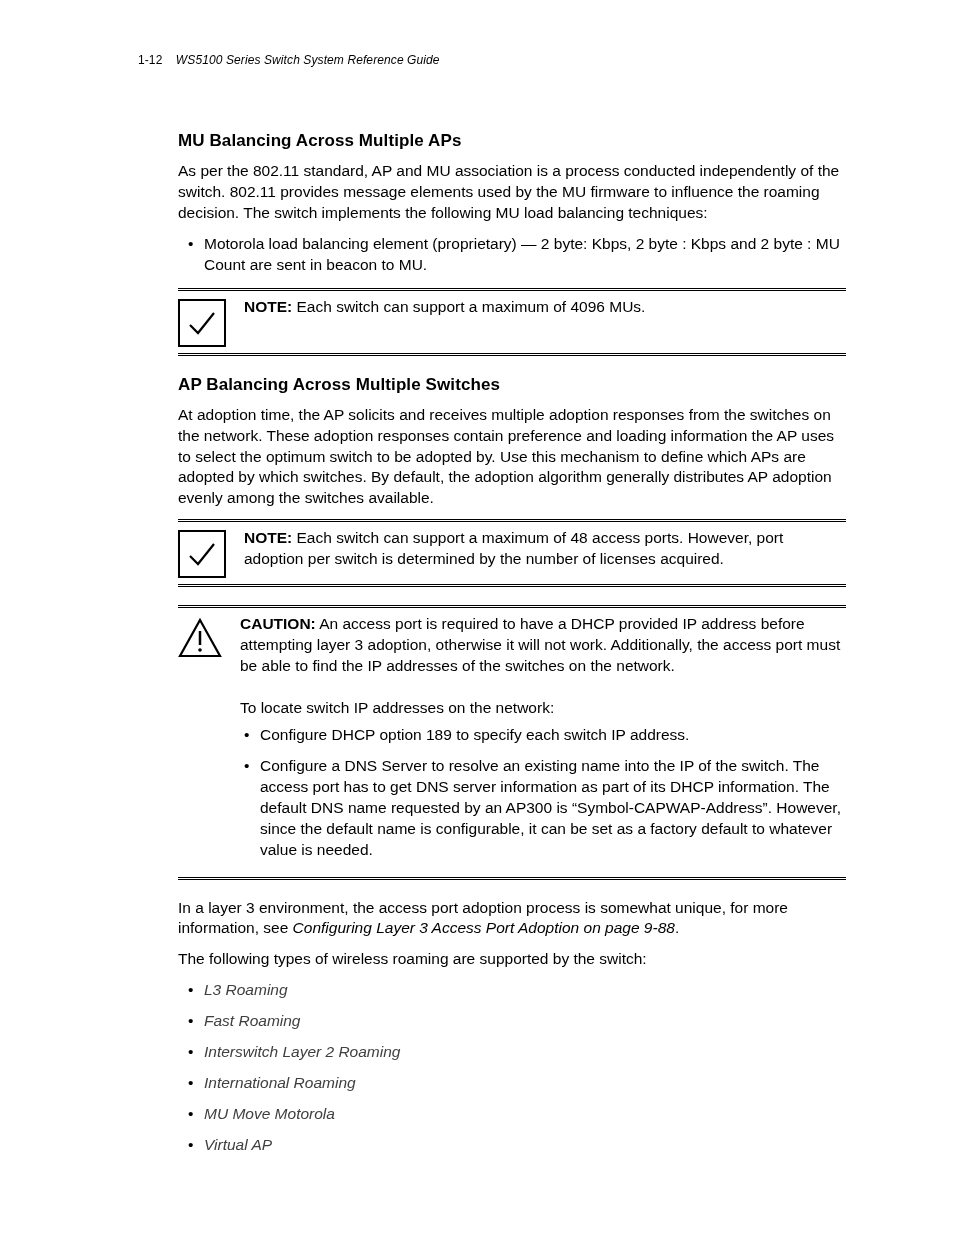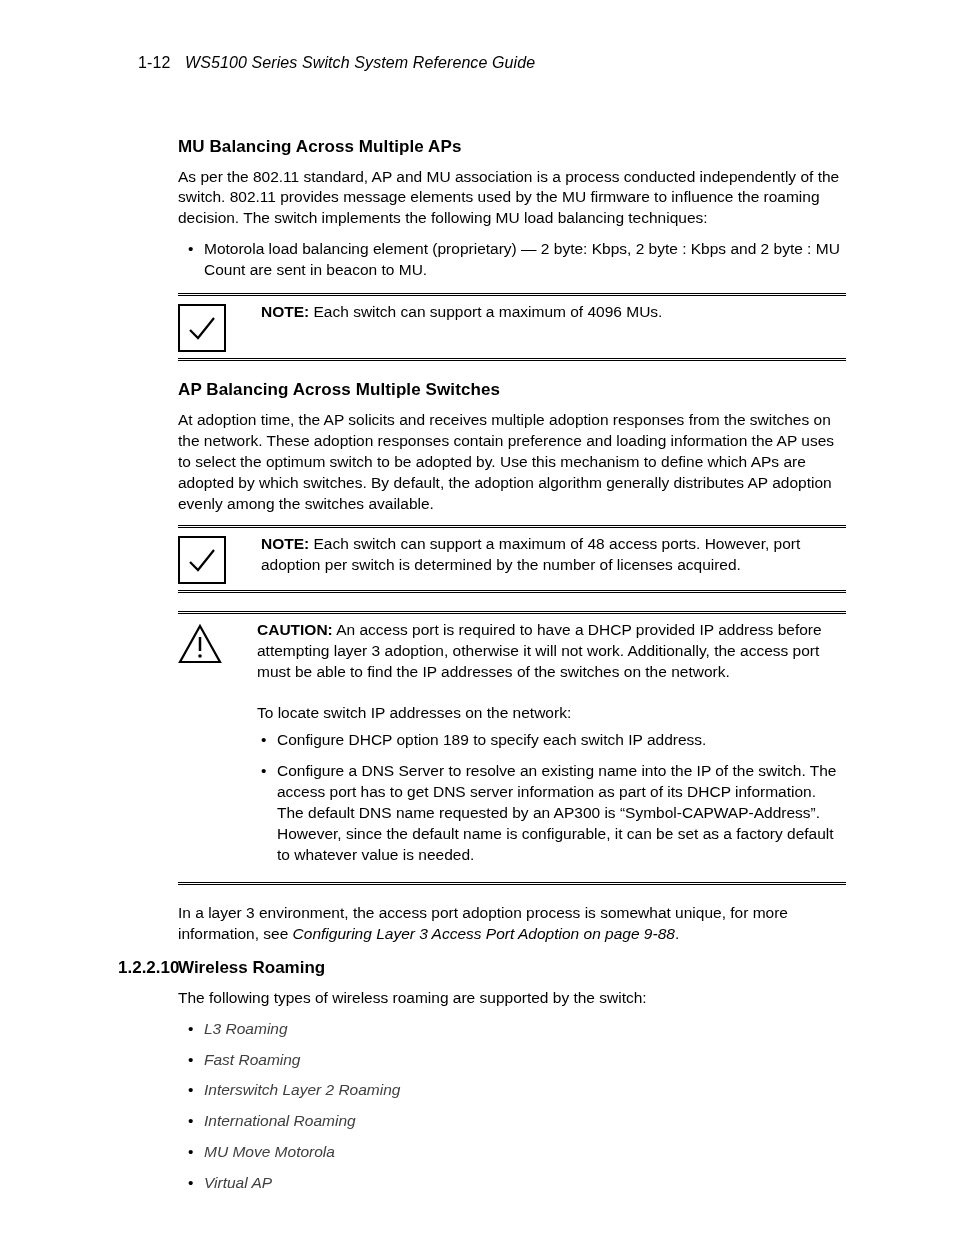--- a/index.html
+++ b/index.html
@@ -10,21 +10,21 @@
     color: #000;
     font-size: 15.5px;
     line-height: 1.35;
     width: 954px;
     font-stretch: condensed;
   }
   .page {
     padding: 52px 108px 60px 138px;
   }
   .running-header {
-    font-size: 16px;
+    font-size: 12px;
     margin-bottom: 62px;
     letter-spacing: 0.1px;
   }
   .running-header .pgnum { font-style: normal; }
   .running-header .title { font-style: italic; margin-left: 10px; }
   .content { margin-left: 40px; } 
   .h3 {
     font-weight: 700;
     font-size: 17px;
     margin: 0 0 8px 0;
@@ -47,21 +47,21 @@
     left: 10px;
     top: 0;
   }
   .callout {
     border-top: 3px double #000;
     border-bottom: 3px double #000;
     padding: 6px 0;
     margin: 10px 0 18px 0;
     display: flex;
     align-items: flex-start;
-    gap: 35px;
+    gap: 18px;
   }
   .callout .icon-box {
     width: 44px; height: 44px;
     border: 2px solid #000;
     flex: 0 0 44px;
     margin-top: 2px;
     display: flex;
     align-items: center;
     justify-content: center;
   }
@@ -148,24 +148,20 @@
           <li>Configure DHCP option 189 to specify each switch IP address.</li>
           <li>Configure a DNS Server to resolve an existing name into the IP of the switch. The access port has to get DNS server information as part of its DHCP information. The default DNS name requested by an AP300 is “Symbol-CAPWAP-Address”. However, since the default name is configurable, it can be set as a factory default to whatever value is needed.</li>
         </ul>
       </div>
     </div>
 
     <p>
       <span> In a layer 3 environment, the access port adoption process is somewhat unique, for more information, see </span><span class="xref">Configuring Layer 3 Access Port Adoption on page 9-88</span><span>.</span>
     </p>
 
-    <div class="sec-row">
-      <div class="sec-num">1.2.2.10</div>
-      <div class="sec-title">Wireless Roaming</div>
-    </div>
     <p>The following types of wireless roaming are supported by the switch:</p>
     <ul class="bullets">
       <li><a class="link">L3 Roaming</a></li>
       <li><a class="link">Fast Roaming</a></li>
       <li><a class="link">Interswitch Layer 2 Roaming</a></li>
       <li><a class="link">International Roaming</a></li>
       <li><a class="link">MU Move Motorola</a></li>
       <li><a class="link">Virtual AP</a></li>
     </ul>
 

